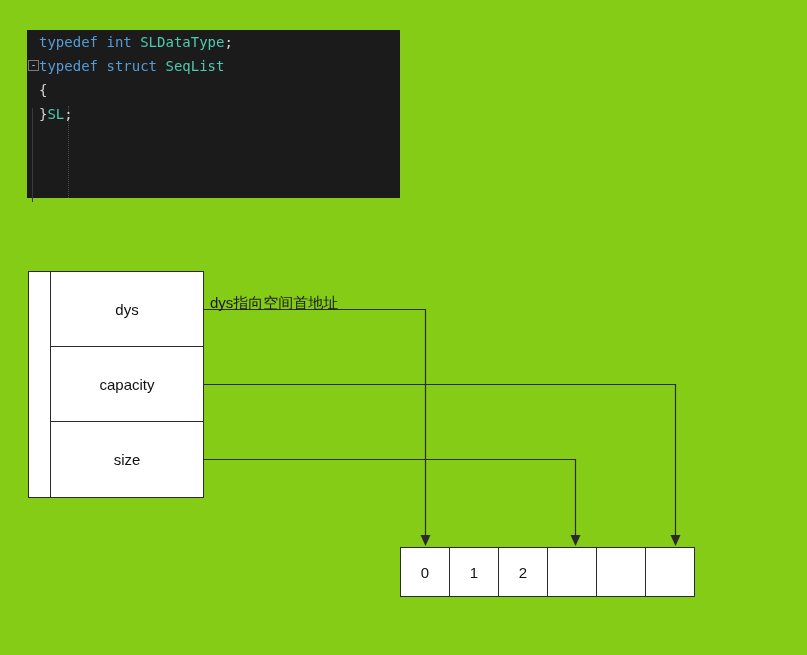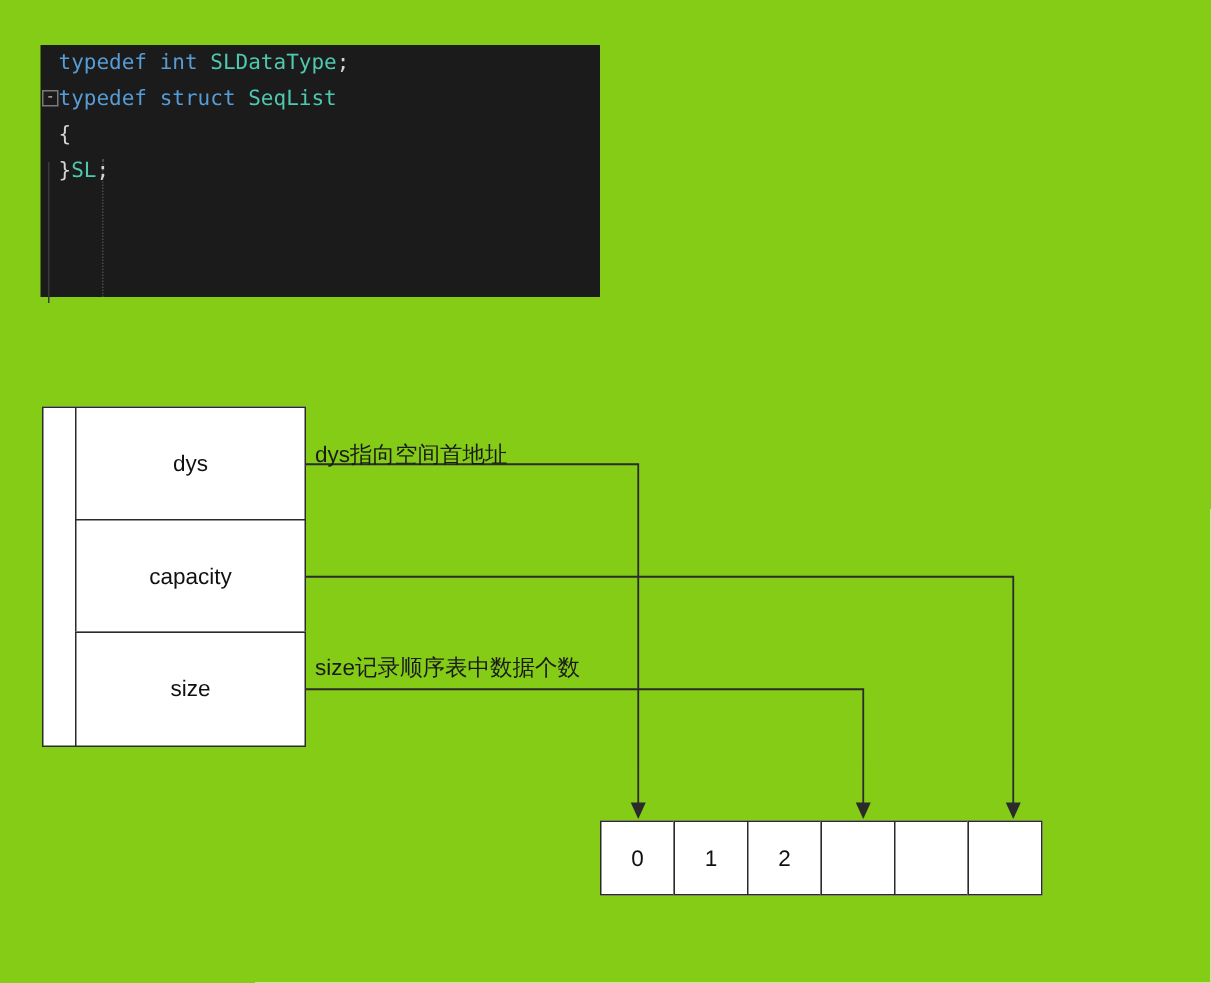--- a/index.html
+++ b/index.html
@@ -90,21 +90,20 @@
     <span>dys</span>
   </div>
   <div class="field-box" style="top:346px;">
     <span>capacity</span>
   </div>
   <div class="field-box" style="top:421px;height:77px;">
     <span>size</span>
   </div>
 
   <div class="annotation" style="left:210px;top:282px;margin-top:12px;">dys指向空间首地址</div>
-  <div class="annotation" style="left:210px;top:436px;">size记录顺序表中数据个数</div>
 
   <div class="array-row">
     <div class="array-cell">0</div>
     <div class="array-cell">1</div>
     <div class="array-cell">2</div>
     <div class="array-cell"></div>
     <div class="array-cell"></div>
     <div class="array-cell"></div>
   </div>
 

